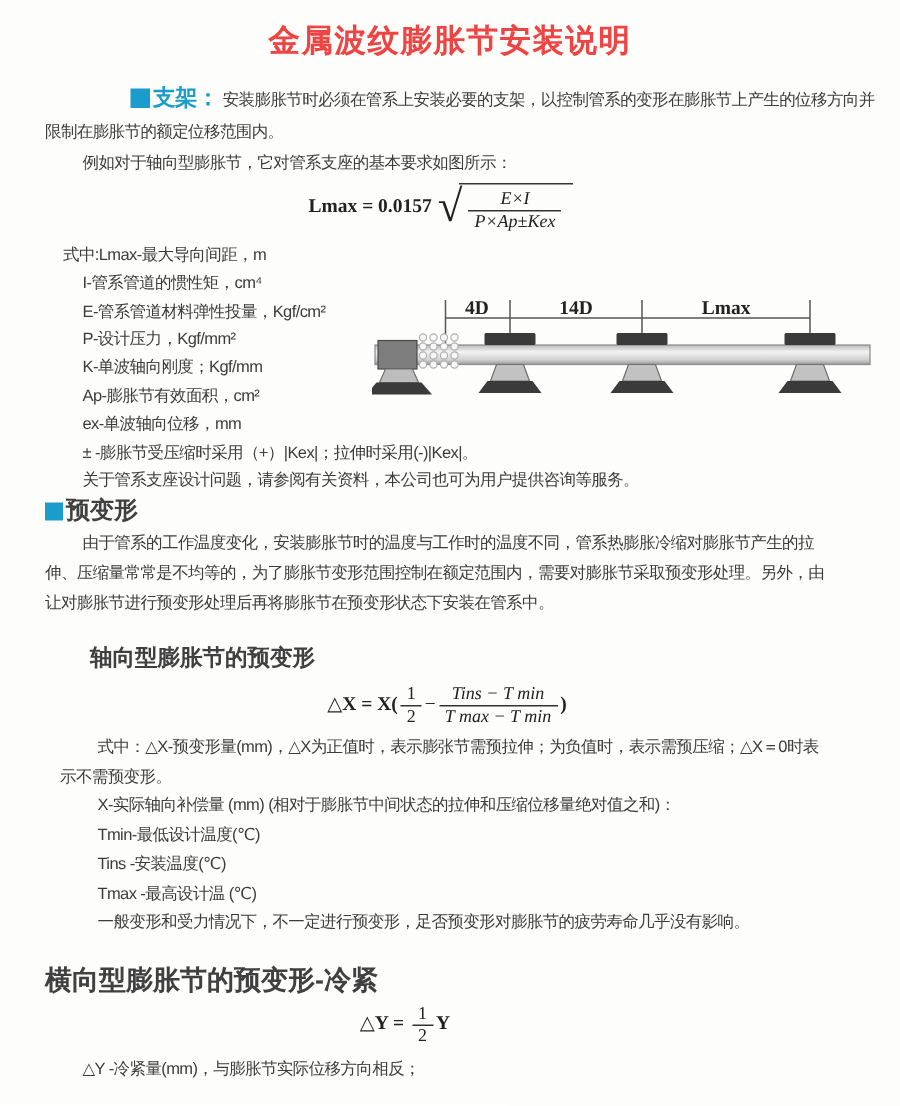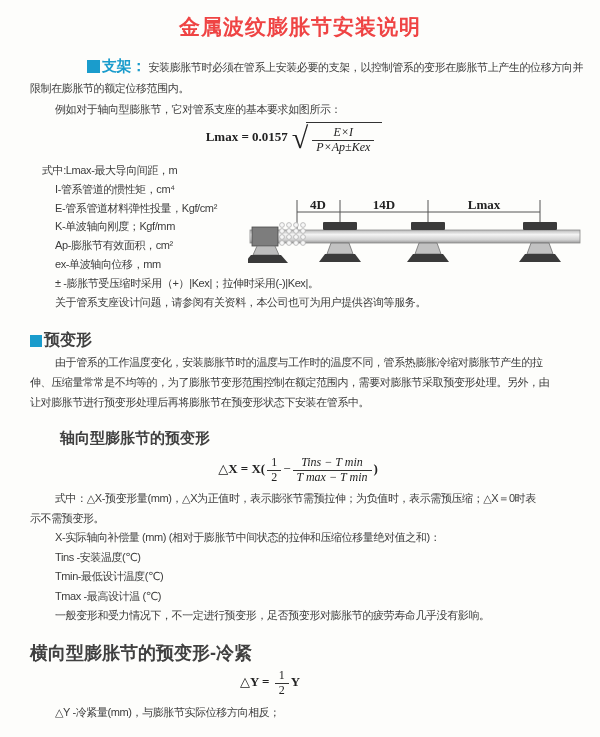--- a/index.html
+++ b/index.html
@@ -57,20 +57,21 @@
     <span class="f-bold">Lmax = 0.0157</span><span class="radical">
         <span class="rad-sign">√</span>
         <span class="rad-body"><span class="frac"><span class="fn">E×I</span><span class="fd">P×Ap±Kex</span></span></span>
       </span>
   </div>
 
   <div class="abs" style="top:161px;left:42px;width:540px;line-height:18.8px;">
     <div class="body-line">式中:Lmax-最大导向间距，m</div>
     <div class="body-line" style="padding-left:13px;">I-管系管道的惯性矩，cm⁴</div>
     <div class="body-line" style="padding-left:13px;">E-管系管道材料弹性投量，Kgf/cm²</div>
+    <div class="body-line" style="padding-left:13px;">P-设计压力，Kgf/mm²</div>
     <div class="body-line" style="padding-left:13px;">K-单波轴向刚度；Kgf/mm</div>
     <div class="body-line" style="padding-left:13px;">Ap-膨胀节有效面积，cm²</div>
     <div class="body-line" style="padding-left:13px;">ex-单波轴向位移，mm</div>
     <div class="body-line" style="padding-left:13px;">± -膨胀节受压缩时采用（+）|Kex|；拉伸时采用(-)|Kex|。</div>
     <div class="body-line" style="padding-left:13px;">关于管系支座设计问题，请参阅有关资料，本公司也可为用户提供咨询等服务。</div>
   </div>
 
   <svg class="abs" style="top:196px;left:248px;" width="350" height="95" viewBox="0 0 350 95">
     <defs>
       <linearGradient id="pipeGrad" x1="0" y1="0" x2="0" y2="1">
@@ -145,26 +146,26 @@
     <div class="body-line">伸、压缩量常常是不均等的，为了膨胀节变形范围控制在额定范围内，需要对膨胀节采取预变形处理。另外，由</div>
     <div class="body-line">让对膨胀节进行预变形处理后再将膨胀节在预变形状态下安装在管系中。</div>
   </div>
 
   <h3 class="abs blue-h" style="top:429px;left:60px;font-size:15px;">轴向型膨胀节的预变形</h3>
 
   <div class="abs formula" style="top:456px;left:-2px;">
     <span class="f-bold">△X = X(</span><span class="frac" style="font-style:normal;"><span class="fn">1</span><span class="fd">2</span></span><span>−</span><span class="frac"><span class="fn">Tins − T min</span><span class="fd">T max − T min</span></span><span class="f-bold">)</span>
   </div>
 
-  <div class="abs" style="top:489px;left:30px;width:552px;line-height:19.5px;">
+  <div class="abs" style="top:489px;left:40px;width:552px;line-height:19.5px;">
     <div class="body-line" style="padding-left:25px;">式中：△X-预变形量(mm)，△X为正值时，表示膨张节需预拉伸；为负值时，表示需预压缩；△X＝0时表</div>
     <div class="body-line">示不需预变形。</div>
     <div class="body-line" style="padding-left:25px;">X-实际轴向补偿量 (mm) (相对于膨胀节中间状态的拉伸和压缩位移量绝对值之和)：</div>
+    <div class="body-line" style="padding-left:25px;">Tmin-最低设计温度(℃)</div>
     <div class="body-line" style="padding-left:25px;">Tins -安装温度(℃)</div>
-    <div class="body-line" style="padding-left:25px;">Tmin-最低设计温度(℃)</div>
     <div class="body-line" style="padding-left:25px;">Tmax -最高设计温 (℃)</div>
     <div class="body-line" style="padding-left:25px;">一般变形和受力情况下，不一定进行预变形，足否预变形对膨胀节的疲劳寿命几乎没有影响。</div>
   </div>
 
   <h3 class="abs blue-h" style="top:641px;left:30px;font-size:18px;">横向型膨胀节的预变形-冷紧</h3>
 
   <div class="abs formula" style="top:669px;left:-30px;">
     <span class="f-bold">△Y =</span> <span class="frac" style="font-style:normal;"><span class="fn">1</span><span class="fd">2</span></span><span class="f-bold">Y</span>
   </div>
 

